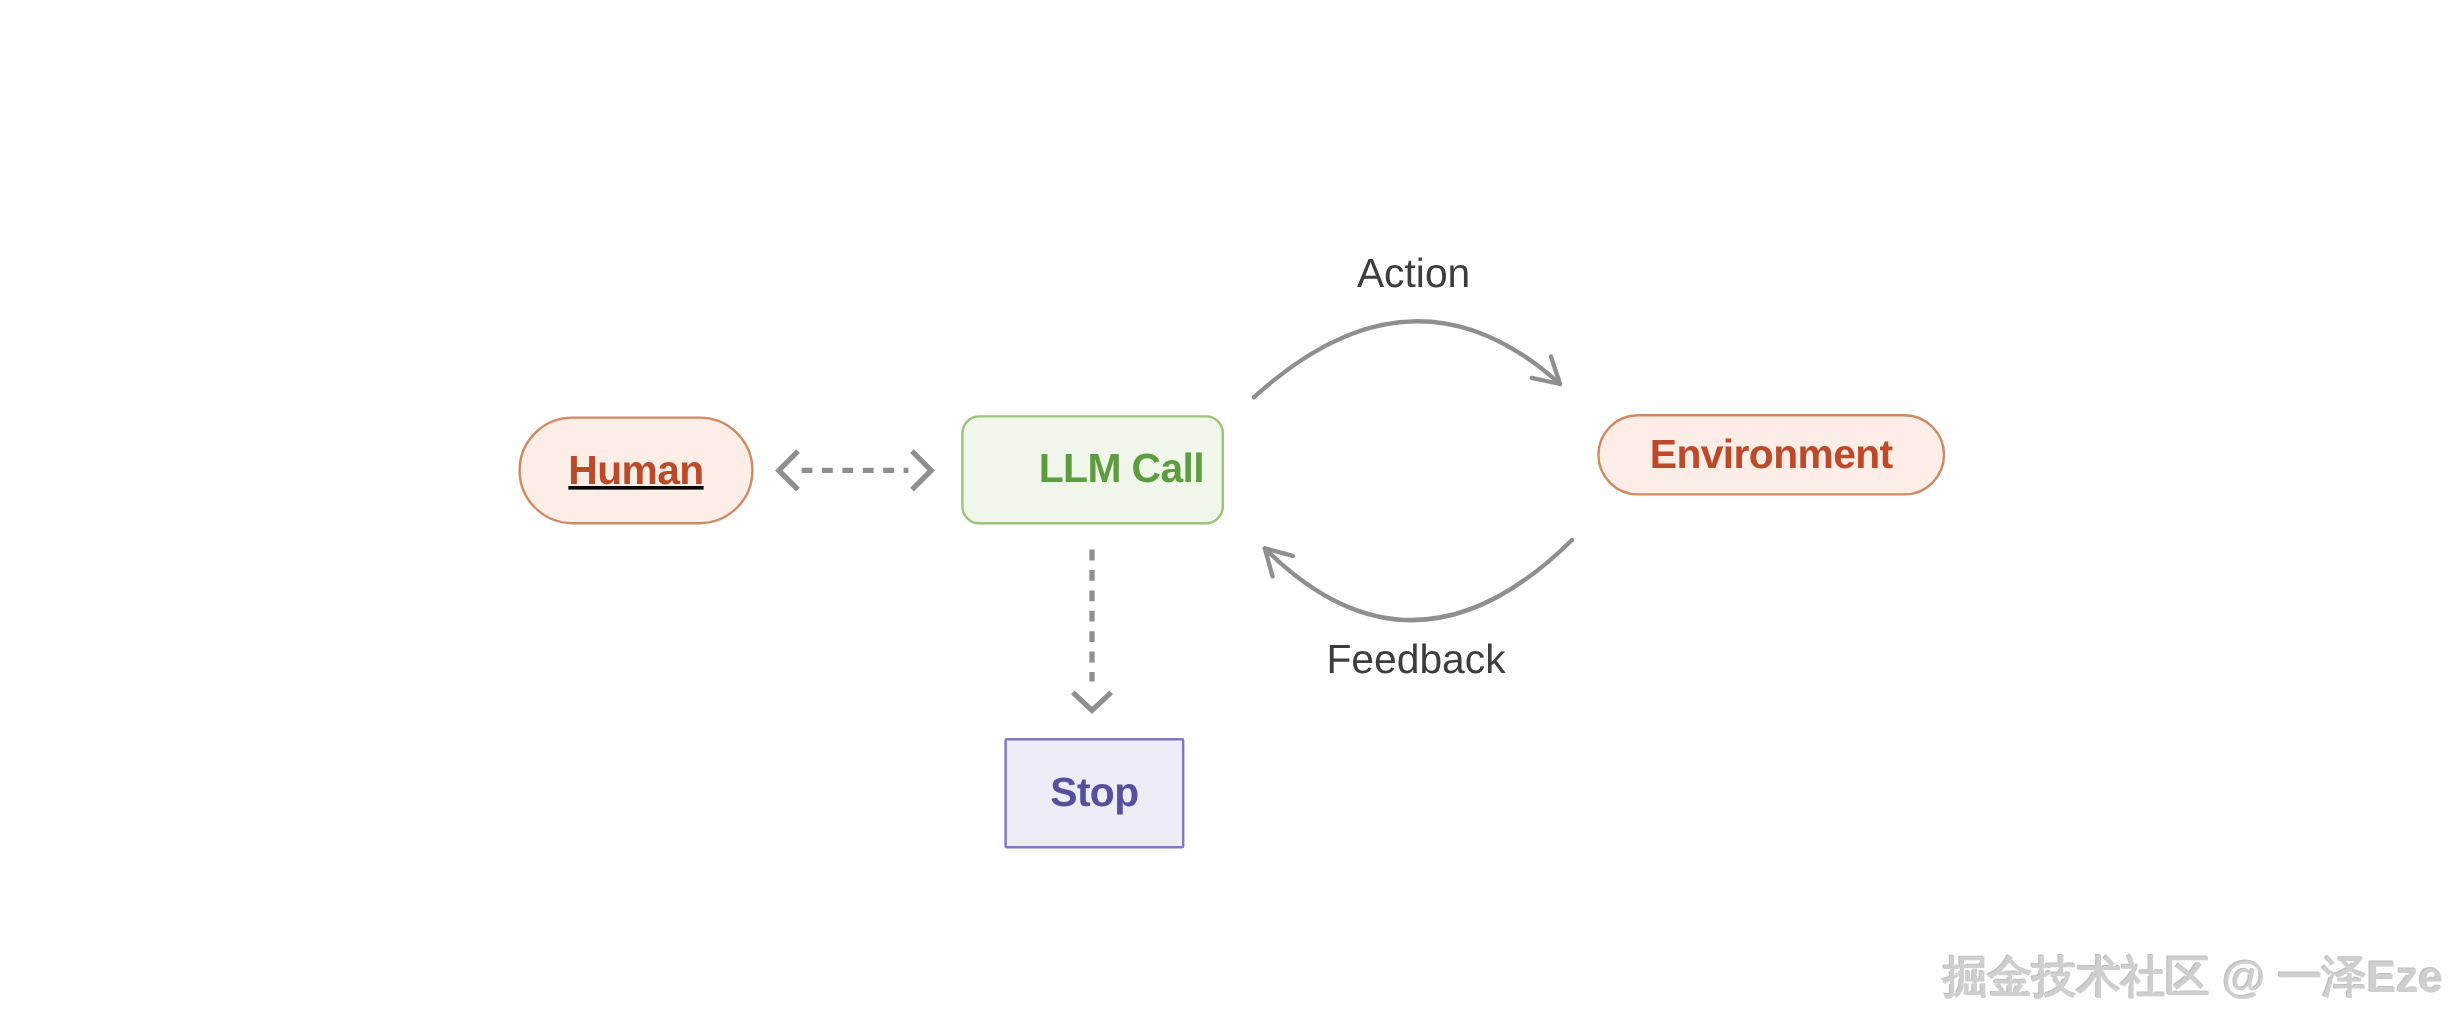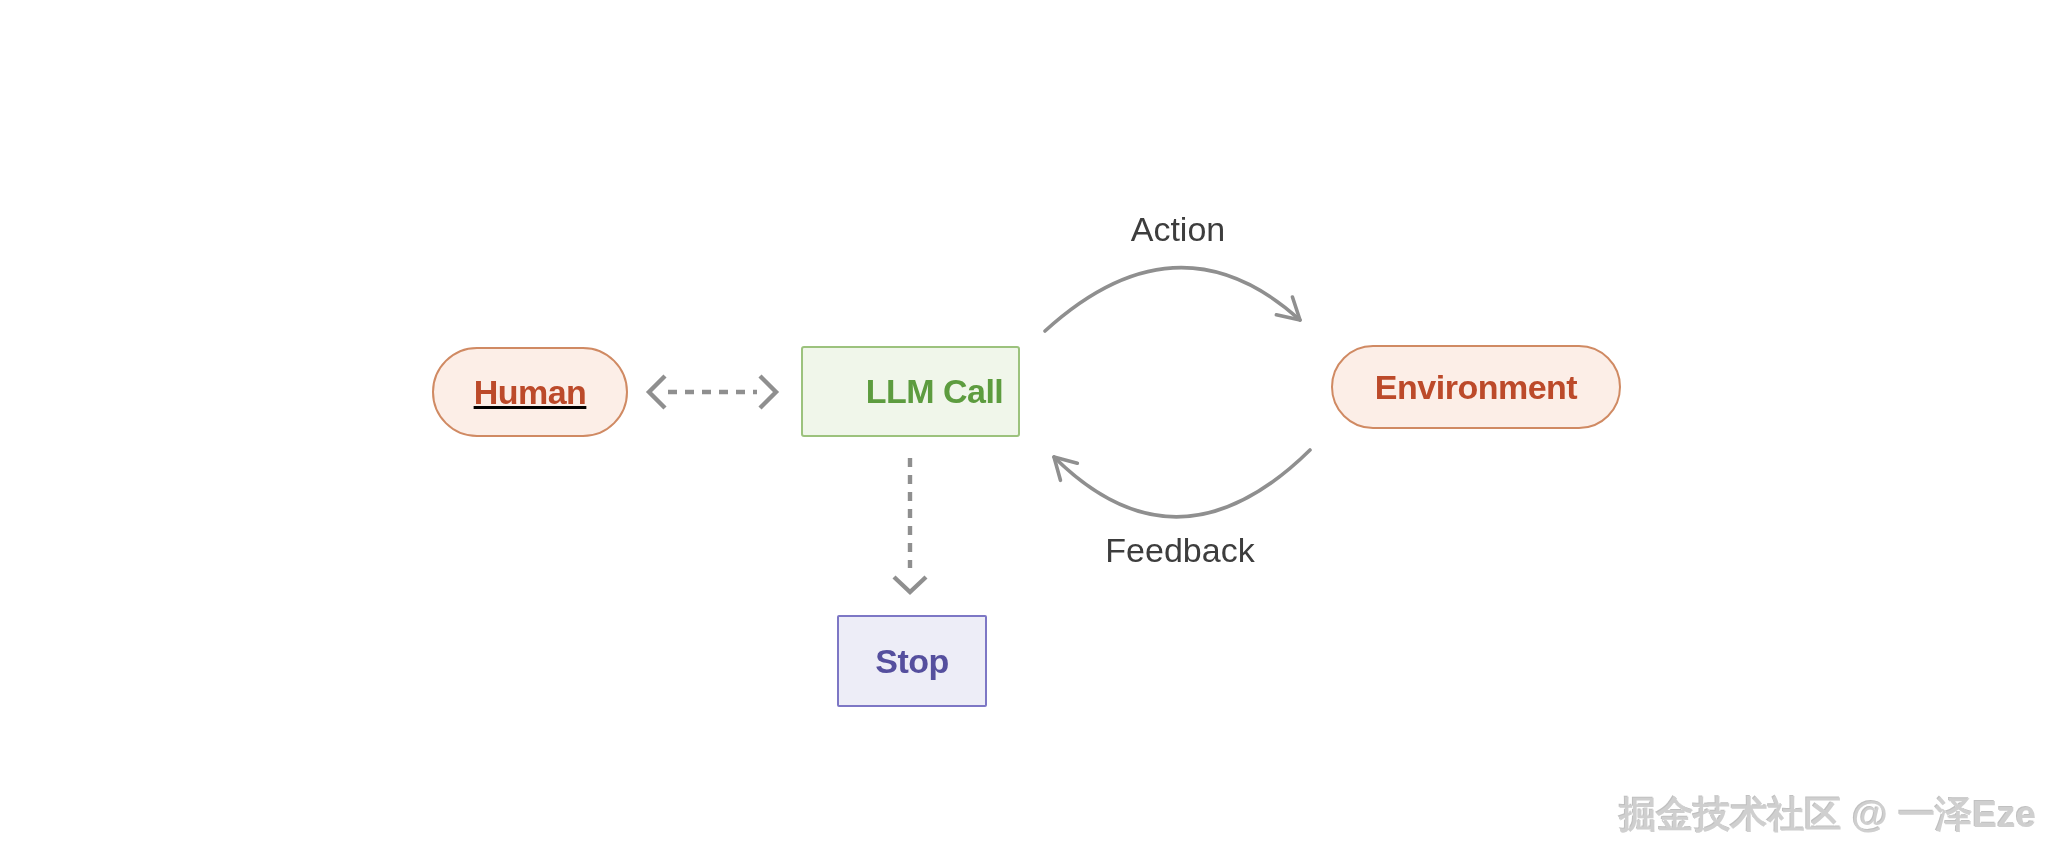--- a/index.html
+++ b/index.html
@@ -55,21 +55,21 @@
     justify-content: center;
     border: 2px solid transparent;
   }
   .node .node-label {
     font-weight: 700;
     font-size: 34px;
     letter-spacing: -0.5px;
     white-space: nowrap;
   }
   .pill { border-radius: 46px; }
-  .rect-green { border-radius: 3px; padding-left: 48px; }
+  .rect-green { border-radius: 15px; padding-left: 48px; }
   .rect-purple { border-radius: 2px; }
   .warm {
     background: var(--warm-fill, #fceee7);
     border-color: var(--warm-border, #d08a63);
   }
   .warm .node-label { color: var(--warm-text, #bc4a2a); }
   .green {
     background: var(--green-fill, #f0f6ea);
     border-color: var(--green-border, #9cc27d);
   }
@@ -127,21 +127,21 @@
   </svg>
 
   <div class="node pill warm" style="left:432px; top:347px; width:196px; height:90px;text-decoration:underline;">
     <span class="node-label">Human</span>
   </div>
 
   <div class="node rect-green green" style="left:801px; top:346px; width:219px; height:91px;">
     <span class="node-label">LLM Call</span>
   </div>
 
-  <div class="node pill warm" style="left:1331px; top:345px; width:290px; height:84px;">
+  <div class="node pill warm" style="left:1331px; top:345px; width:290px; height:68px;">
     <span class="node-label">Environment</span>
   </div>
 
   <div class="node rect-purple purple" style="left:837px; top:615px; width:150px; height:92px;">
     <span class="node-label">Stop</span>
   </div>
 
   <div class="edge-label" style="left:1178px; top:229px;">Action</div>
 
   <div class="edge-label" style="left:1180px; top:550px;">Feedback</div>

